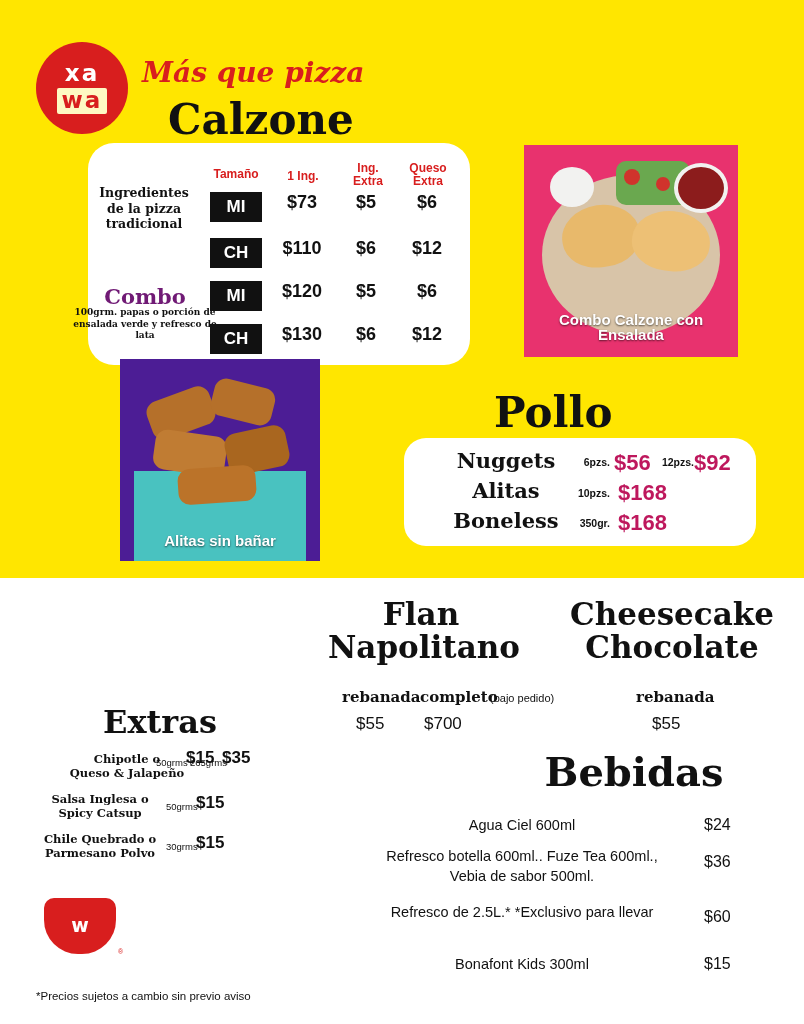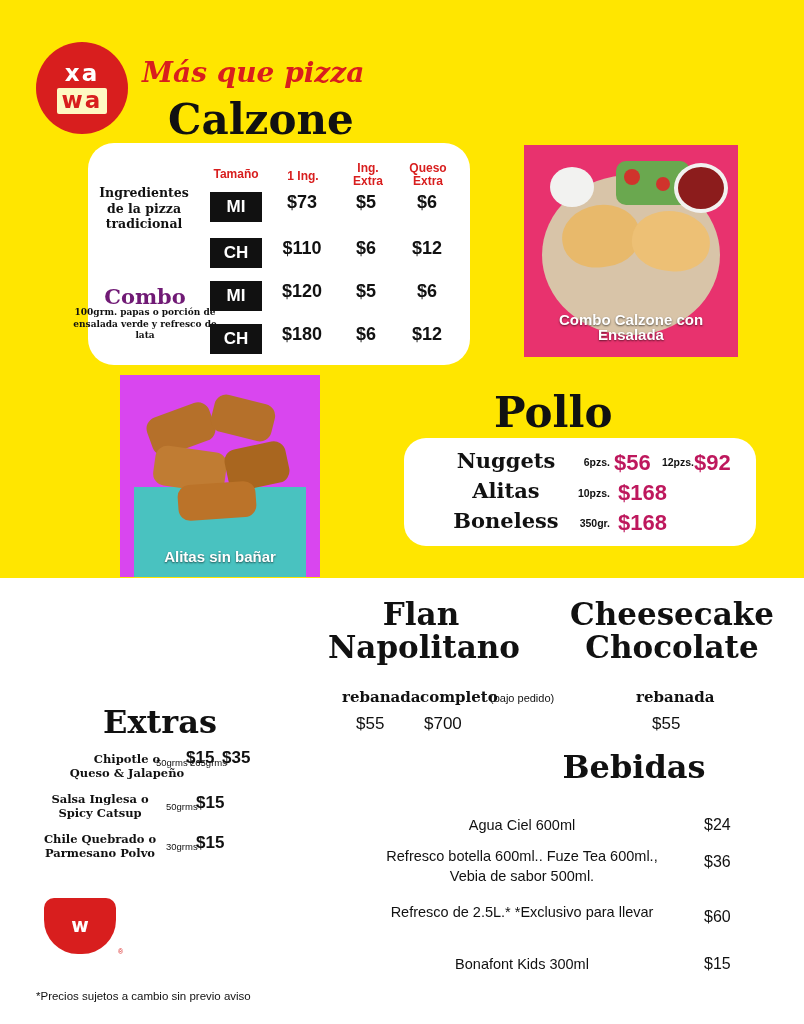--- a/index.html
+++ b/index.html
@@ -251,24 +251,24 @@
     line-height: 1.05;
     text-shadow: 0 1px 2px rgba(0,0,0,.6);
     font-family: "Liberation Sans", sans-serif;
   }
   .cp-caption { bottom: 14px; }
 
   
   .wings-photo {
     position: absolute;
     left: 120px;
-    top: 375px;
+    top: 359px;
     width: 200px;
     height: 202px;
-    background: #d946ef;
+    background: #4c1d95;
     overflow: hidden;
   }
   .wp-basket {
     position: absolute;
     left: 14px;
     top: 112px;
     width: 172px;
     height: 90px;
     background: #49c2c0;
   }
@@ -435,21 +435,21 @@
   .ex3-q1   { left: 166px; top: 841px; }
   .ex3-p1   { left: 196px; top: 833px; }
 
   
   .bebidas-title {
     position: absolute;
     left: 524px;
     top: 748px;
     width: 220px;
     text-align: center;
-    font-size: 32px;
+    font-size: 40px;
     font-weight: bold;
     color: #111;
     font-family: "DejaVu Serif", serif;
   }
   .beb-name {
     position: absolute;
     left: 372px;
     width: 300px;
     text-align: center;
     font-size: 14.5px;
@@ -555,21 +555,21 @@
   <div class="price row2 cell-p1">$110</div>
   <div class="price row2 cell-p2">$6</div>
   <div class="price row2 cell-p3">$12</div>
 
   <div class="size-pill row3 cell-size">MI</div>
   <div class="price row3 cell-p1">$120</div>
   <div class="price row3 cell-p2">$5</div>
   <div class="price row3 cell-p3">$6</div>
 
   <div class="size-pill row4 cell-size">CH</div>
-  <div class="price row4 cell-p1">$180</div>
+  <div class="price row4 cell-p1">$130</div>
   <div class="price row4 cell-p2">$6</div>
   <div class="price row4 cell-p3">$12</div>
 
   <div class="calzone-photo">
     <div class="cp-plate"></div>
     <div class="cp-salad"></div>
     <div class="cp-tom1"></div>
     <div class="cp-tom2"></div>
     <div class="cp-emp1"></div>
     <div class="cp-emp2"></div>

